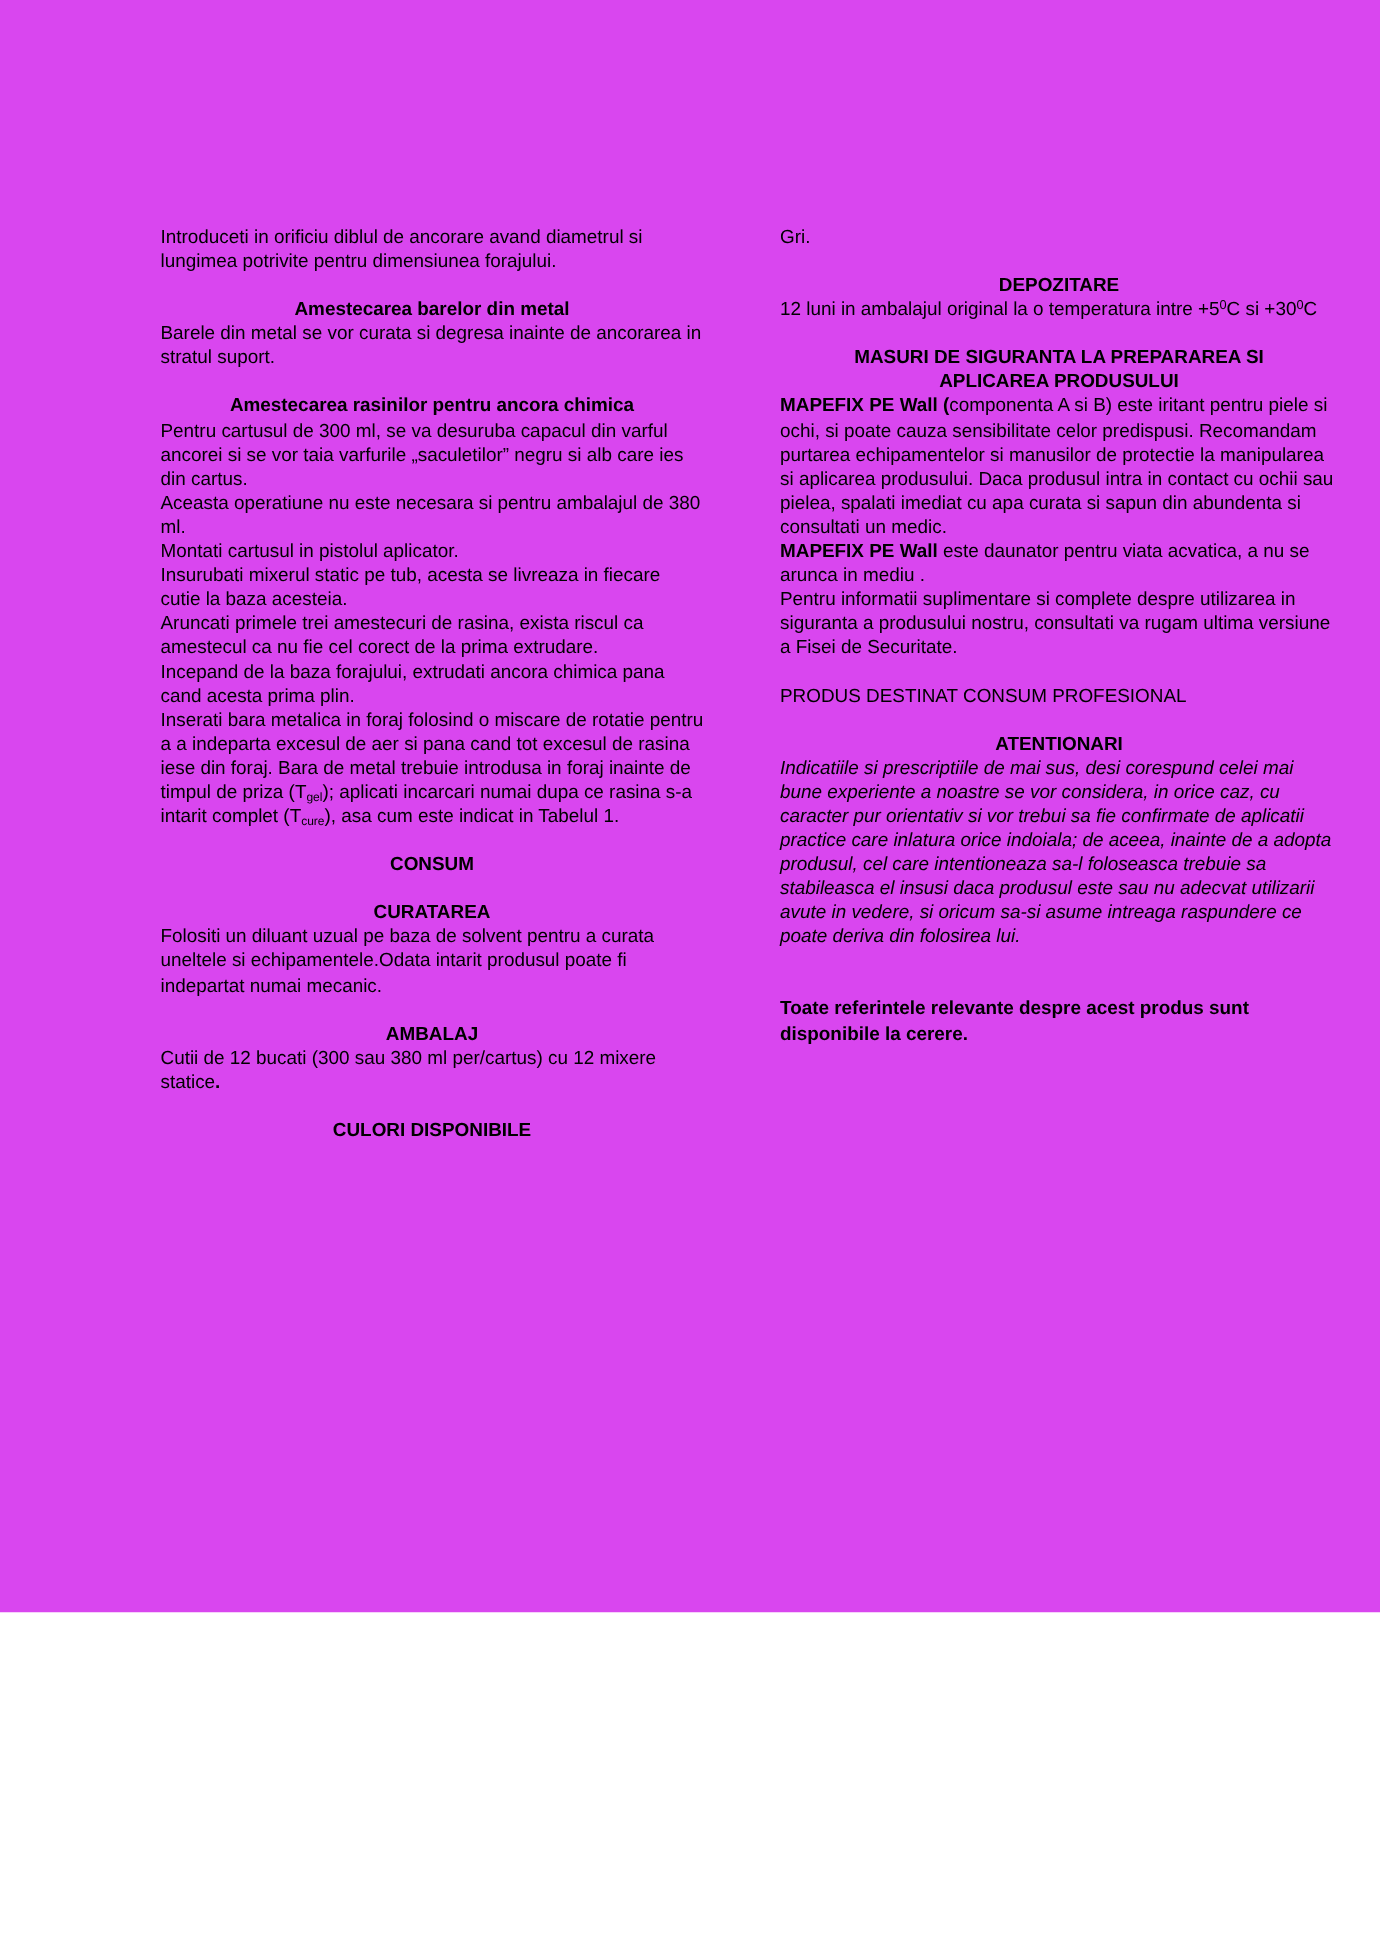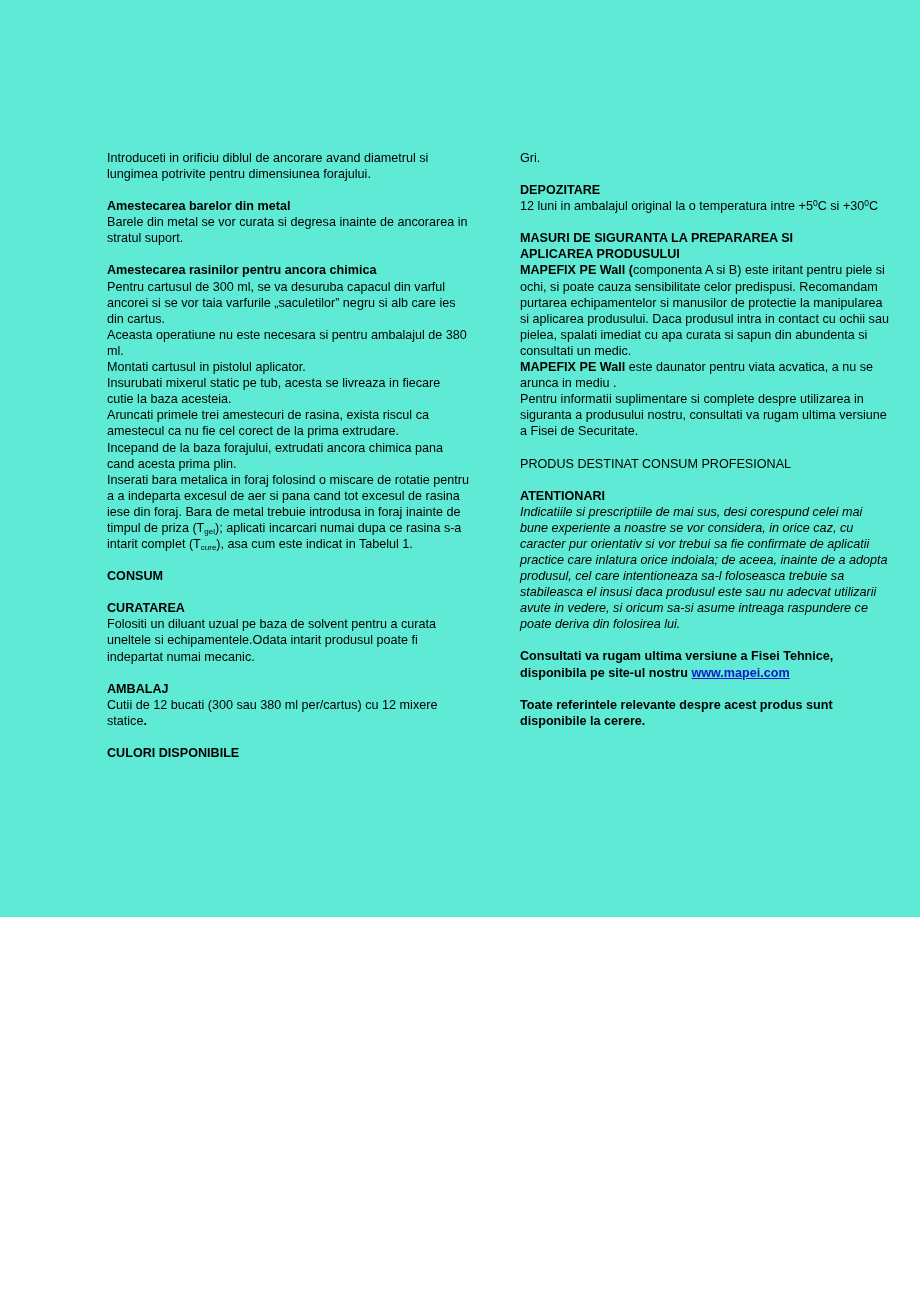--- a/index.html
+++ b/index.html
@@ -3,22 +3,22 @@
 <meta charset="utf-8">
 <style>
   html, body {
     margin: 0;
     padding: 0;
     background: #ffffff;
   }
   .page {
     position: relative;
     width: 920px;
-    height: 917px;
-    background: #5eead4;
+    height: 1075px;
+    background: #d946ef;
     font-family: "Liberation Sans", sans-serif;
     color: #000000;
     overflow: hidden;
   }
   .col {
     position: absolute;
     top: 150px;
     font-size: 12.6px;
     line-height: 16.1px;
   }
@@ -27,20 +27,21 @@
 
   p.blk {
     margin: 0 0 0 0;
   }
   .gap {
     height: 16px;
   }
   .hd {
     font-weight: bold;
     margin: 0;
+    text-align: center;
   }
   .b { font-weight: bold; }
   .i { font-style: italic; }
   sub {
     font-size: 8px;
     vertical-align: -0.22em;
     line-height: 0;
   }
   sup {
     font-size: 8.5px;
@@ -126,21 +127,20 @@
 
     <p class="blk">PRODUS DESTINAT CONSUM PROFESIONAL</p>
 
     <div class="gap"></div>
 
     <p class="hd">ATENTIONARI</p>
     <p class="blk i">Indicatiile si prescriptiile de mai sus, desi corespund celei mai bune experiente a noastre se vor considera, in orice caz, cu caracter pur orientativ si vor trebui sa fie confirmate de aplicatii practice care inlatura orice indoiala; de aceea, inainte de a adopta produsul, cel care intentioneaza sa-l foloseasca trebuie sa stabileasca el insusi daca produsul este sau nu adecvat utilizarii avute in vedere, si oricum sa-si asume intreaga raspundere ce poate deriva din folosirea lui.</p>
 
     <div class="gap"></div>
 
-    <p class="blk b"><span>Consultati va rugam ultima versiune a Fisei Tehnice, disponibila pe site-ul nostru </span><a class="link" href="#">www.mapei.com</a></p>
 
     <div class="gap"></div>
 
     <p class="blk b">Toate referintele relevante despre acest produs sunt disponibile la cerere.</p>
 
   </div>
 
   <div class="pageno">2</div>
 
 </div>

